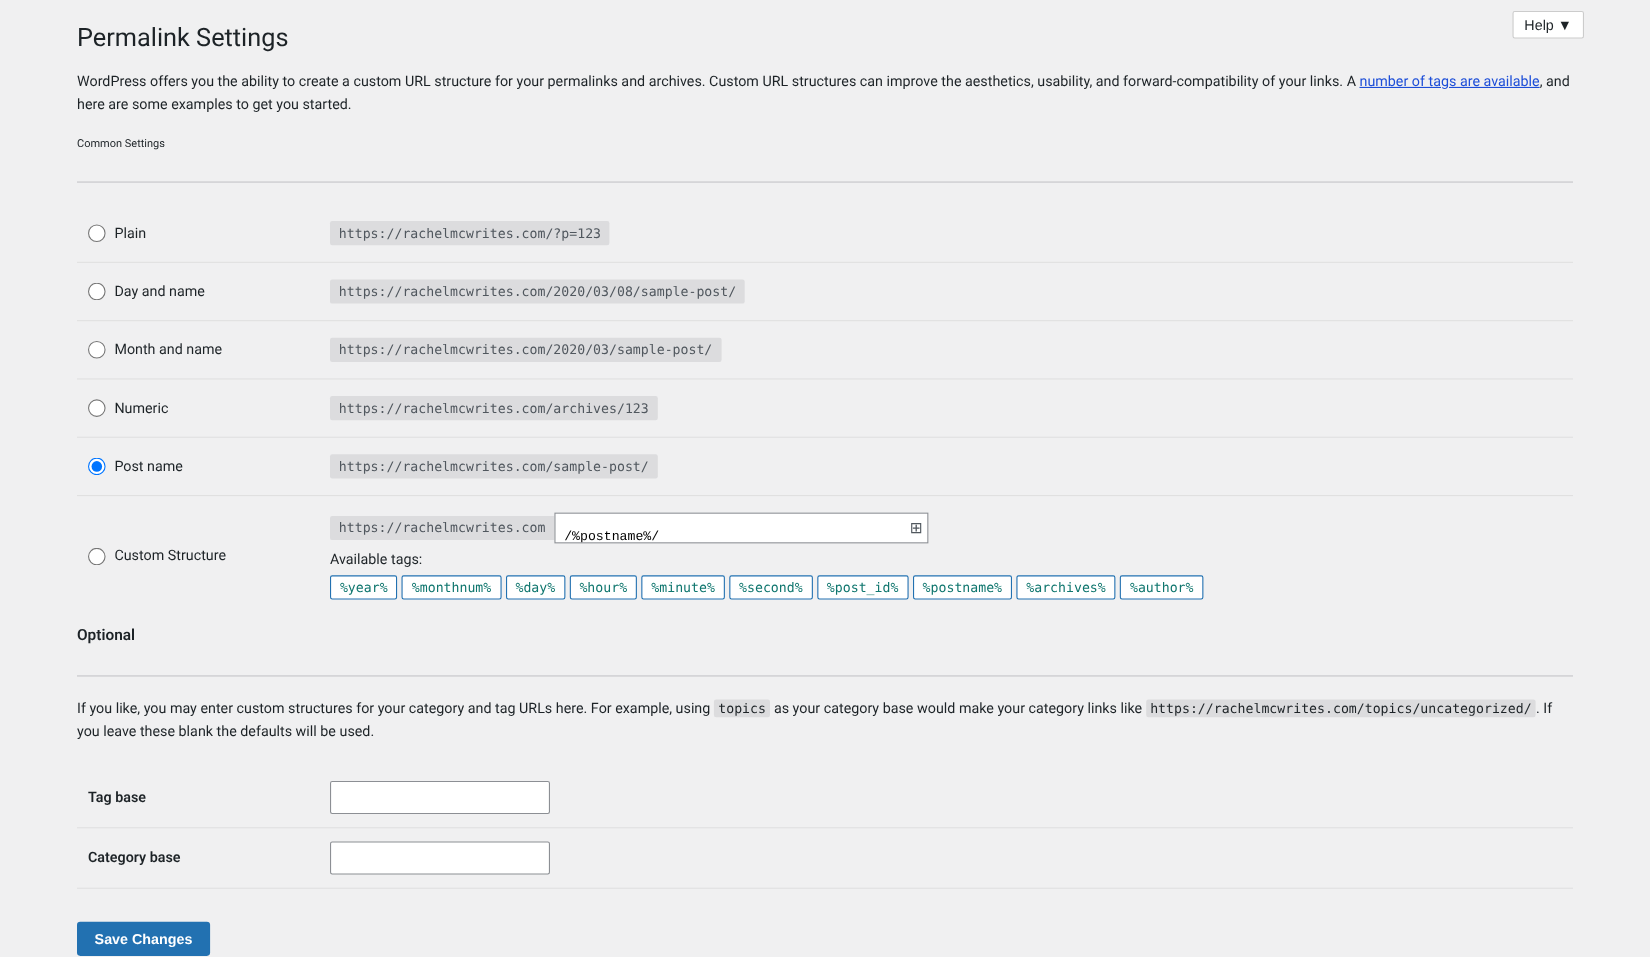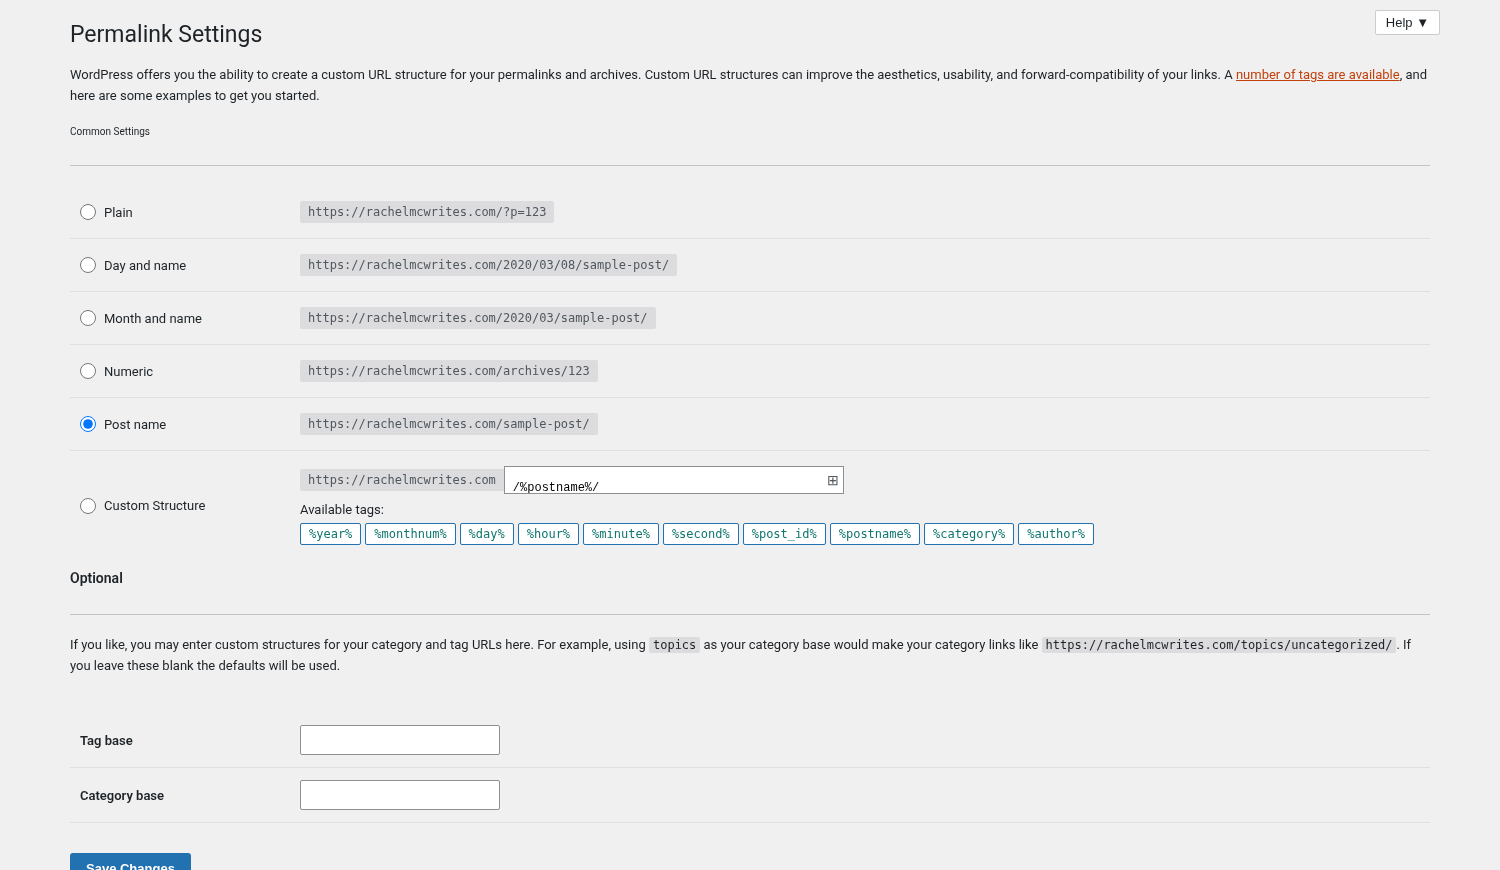--- a/index.html
+++ b/index.html
@@ -34,21 +34,21 @@
       margin-bottom: 15px;
       line-height: 1.3;
     }
     .intro-text {
       font-size: 13px;
       margin-bottom: 20px;
       line-height: 1.6;
       color: #1d2327;
     }
     .intro-text a {
-      color: #c2410c;
+      color: #1d4ed8;
       text-decoration: underline;
       text-align: center;
     }
     h2 {
       font-size: 10px;
       font-weight: 400;
       margin-bottom: 20px;
       color: #1d2327;
       padding-bottom: 8px;
     }
@@ -156,21 +156,21 @@
     }
     .optional-section {
       margin-top: 10px;
     }
     .optional-section h2 {
       font-size: 14px;
       font-weight: 600;
     }
     .optional-desc {
       font-size: 13px;
-      margin-bottom: 36px;
+      margin-bottom: 21px;
       line-height: 1.6;
       color: #1d2327;
     }
     .optional-desc code {
       background: #dcdcde;
       padding: 1px 4px;
       font-family: monospace;
       font-size: 12px;
       border-radius: 2px;
     }
@@ -323,21 +323,21 @@
             <p class="available-tags-label">Available tags:</p>
             <div class="tags-list">
               <button class="tag-btn">%year%</button>
               <button class="tag-btn">%monthnum%</button>
               <button class="tag-btn">%day%</button>
               <button class="tag-btn">%hour%</button>
               <button class="tag-btn">%minute%</button>
               <button class="tag-btn">%second%</button>
               <button class="tag-btn">%post_id%</button>
               <button class="tag-btn">%postname%</button>
-              <button class="tag-btn">%category%</button>
+              <button class="tag-btn">%archives%</button>
               <button class="tag-btn">%author%</button>
             </div>
           </div>
         </td>
       </tr>
     </tbody>
   </table>
 
   <div class="optional-section">
     <h2>Optional</h2>

